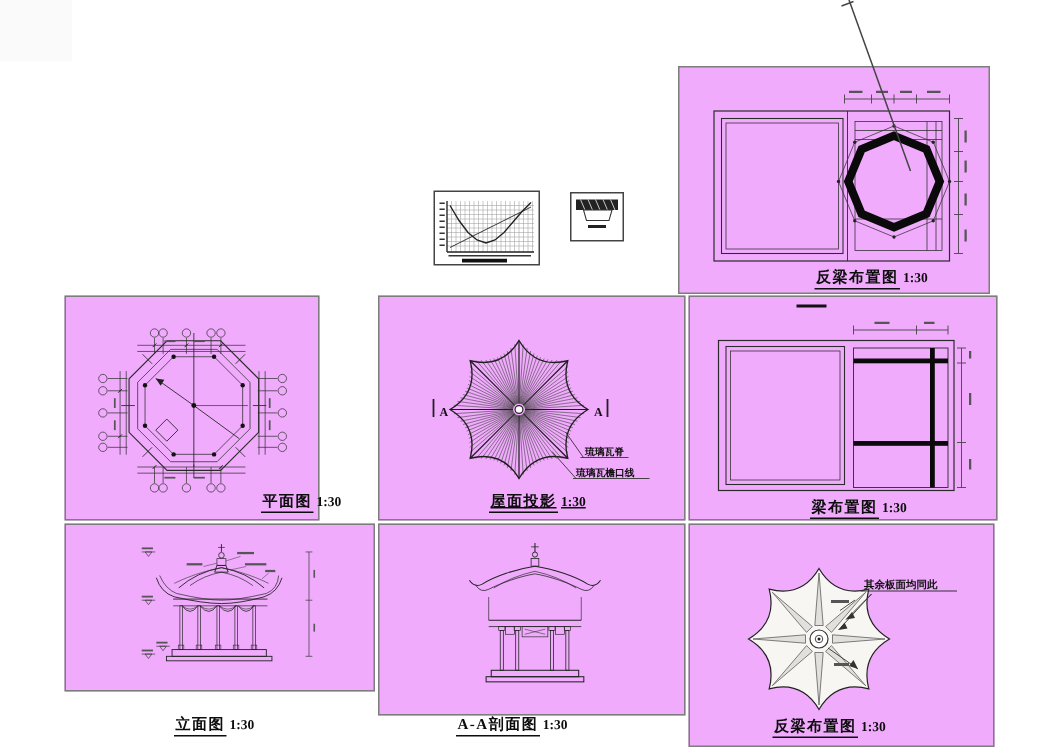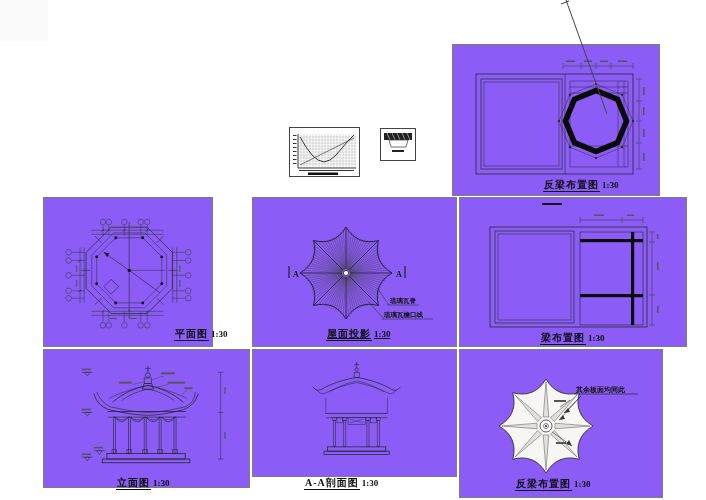--- a/index.html
+++ b/index.html
@@ -1,18 +1,18 @@
 <!DOCTYPE html>
 <html><head>
 <meta charset="utf-8">
 <style>
   *{margin:0;padding:0;box-sizing:border-box}
   html,body{width:706px;height:500px;background:#fff;overflow:hidden;position:relative;
     font-family:"Liberation Sans","DejaVu Sans",sans-serif;}
-  .panel{position:absolute;background:#8b5cf6;border:1px solid #7d7d7d;}
+  .panel{position:absolute;background:#f0abfc;border:1px solid #7d7d7d;}
   .panel svg{position:absolute;left:0;top:0;width:100%;height:100%;}
   .ptitle{position:absolute;white-space:nowrap;color:#0d0d0d;font-weight:bold;
     font-family:"Liberation Serif","DejaVu Serif",serif;font-size:10px;z-index:3;}
   .ptitle .tt{border-bottom:1.5px solid #0d0d0d;padding:0 1px 1px 1px;letter-spacing:1px;}
   .ptitle .ts{font-size:9px;margin-left:2px;}
   .detail{position:absolute;background:#fff;border:1px solid #444;}
   .corner-ghost{position:absolute;left:0;top:0;width:48px;height:41px;background:#fafafa;}
   .overlay{position:absolute;left:0;top:0;width:706px;height:500px;pointer-events:none;z-index:2;}
   text.cjk{font-family:"Liberation Serif","DejaVu Serif",serif;font-weight:bold;fill:#111;}
 </style>
@@ -375,21 +375,21 @@
         <line x1="129" y1="121" x2="180" y2="121"></line>
     </g>
     <text class="cjk" x="137" y="105" font-size="6.5">琉璃瓦脊</text>
     <text class="cjk" x="131" y="119" font-size="6.5">琉璃瓦檐口线</text>
   </svg>
   <div class="ptitle" style="left:73px;top:129px;text-decoration:underline;">
     <span class="tt">屋面投影</span><span class="ts">1:30</span>
   </div>
 </div>
 
-<div class="panel" style="left:459px;top:197px;width:228px;height:150px;text-align:center;">
+<div class="panel" style="left:459px;top:197px;width:206px;height:150px;text-align:center;">
   <svg viewBox="0 0 202 148">
     <rect x="70" y="5" width="20" height="2" fill="#111"></rect>
     <g stroke="#2b2b2b" fill="none" stroke-width="0.8">
       <rect x="18" y="29" width="157" height="100"></rect>
       <rect x="23" y="33" width="79" height="92" stroke-width="0.7"></rect>
       <rect x="26" y="36" width="73" height="86" stroke-width="0.5"></rect>
       <rect x="108" y="34" width="63" height="93" stroke-width="0.6"></rect>
     </g>
     <g fill="#0a0a0a">
       <rect x="108" y="41" width="63" height="3.2"></rect>
@@ -413,21 +413,21 @@
       <rect x="185" y="36" width="1.5" height="5"></rect>
         <rect x="185" y="64" width="1.5" height="8"></rect>
         <rect x="185" y="108" width="1.5" height="7"></rect>
     </g>
   </svg>
   <div class="ptitle" style="left:80px;top:133px;">
     <span class="tt">梁布置图</span><span class="ts">1:30</span>
   </div>
 </div>
 
-<div class="panel" style="left:43px;top:349px;width:207px;height:139px;">
+<div class="panel" style="left:43px;top:349px;width:207px;height:112px;">
   <svg viewBox="0 0 205 147">
     <g stroke="#222" fill="none" stroke-width="0.8">
 
       <rect x="60" y="111" width="84" height="6"></rect>
       <rect x="55" y="117" width="94" height="4"></rect>
 
       <rect x="67" y="72" width="2.2" height="39" stroke-width="0.6"></rect>
       <rect x="83" y="72" width="2.2" height="39" stroke-width="0.6"></rect>
       <rect x="100" y="72" width="2.2" height="39" stroke-width="0.6"></rect>
       <rect x="116" y="72" width="2.2" height="39" stroke-width="0.6"></rect>

